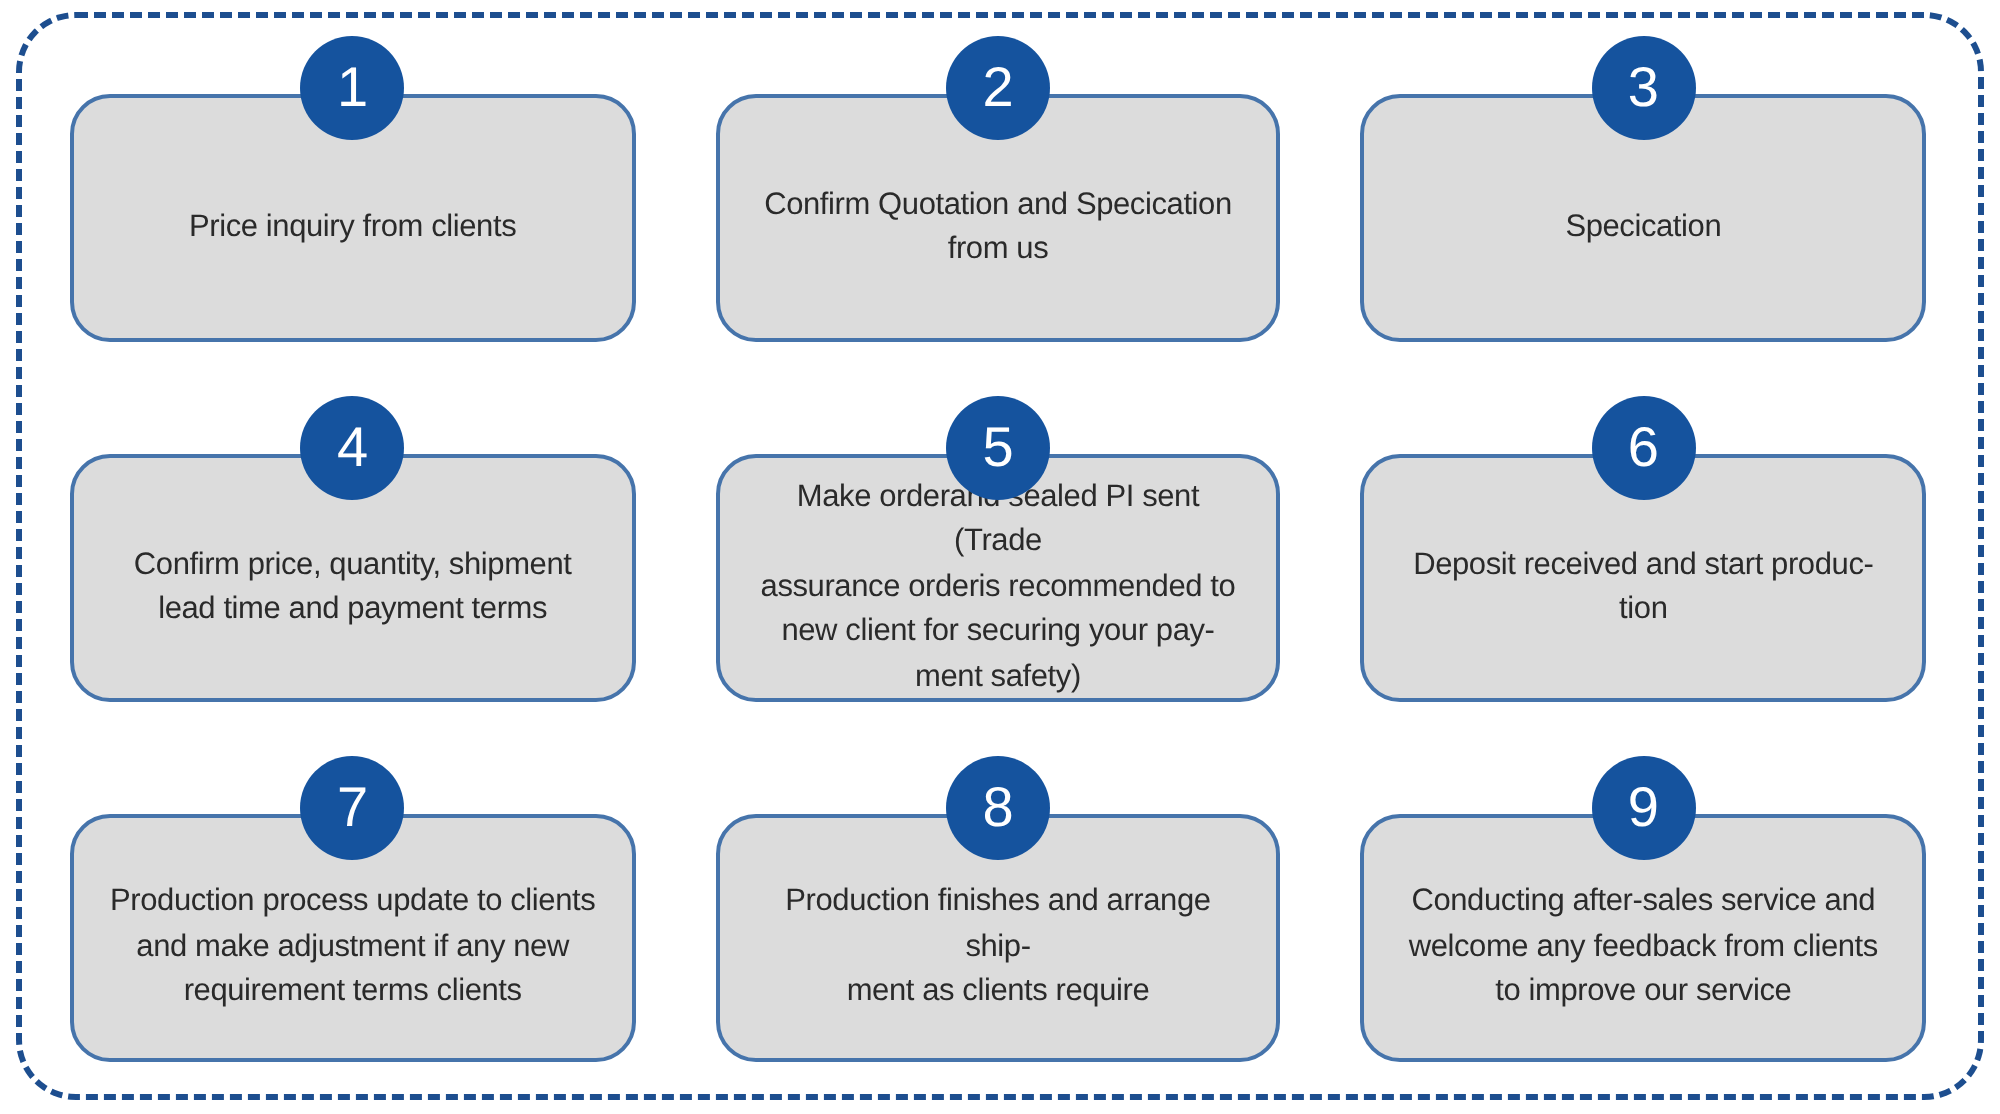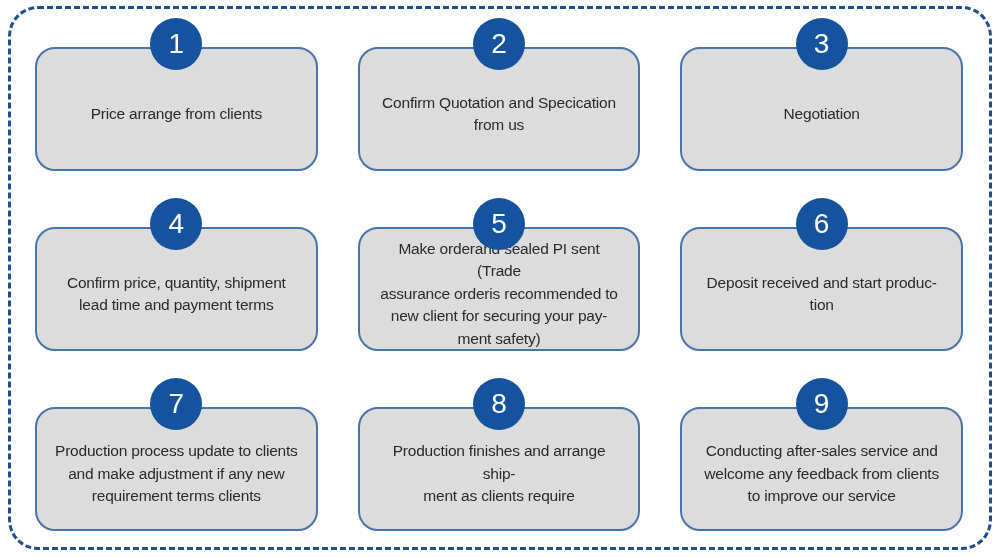--- a/index.html
+++ b/index.html
@@ -81,36 +81,36 @@
 </head>
 <body>
 
 <div class="canvas">
   <div class="frame"></div>
   <div class="grid">
 
     <div class="step">
       <div class="badge">1</div>
       <div class="box">
-        <div class="text">Price arrange from clients</div>
+        <div class="text">Price inquiry from clients</div>
       </div>
     </div>
 
     <div class="step">
       <div class="badge">2</div>
       <div class="box">
         <div class="text">Confirm Quotation and Specication
 from us</div>
       </div>
     </div>
 
     <div class="step">
       <div class="badge">3</div>
       <div class="box">
-        <div class="text">Negotiation</div>
+        <div class="text">Specication</div>
       </div>
     </div>
 
     <div class="step">
       <div class="badge">4</div>
       <div class="box">
         <div class="text">Confirm price, quantity, shipment
 lead time and payment terms</div>
       </div>
     </div>

